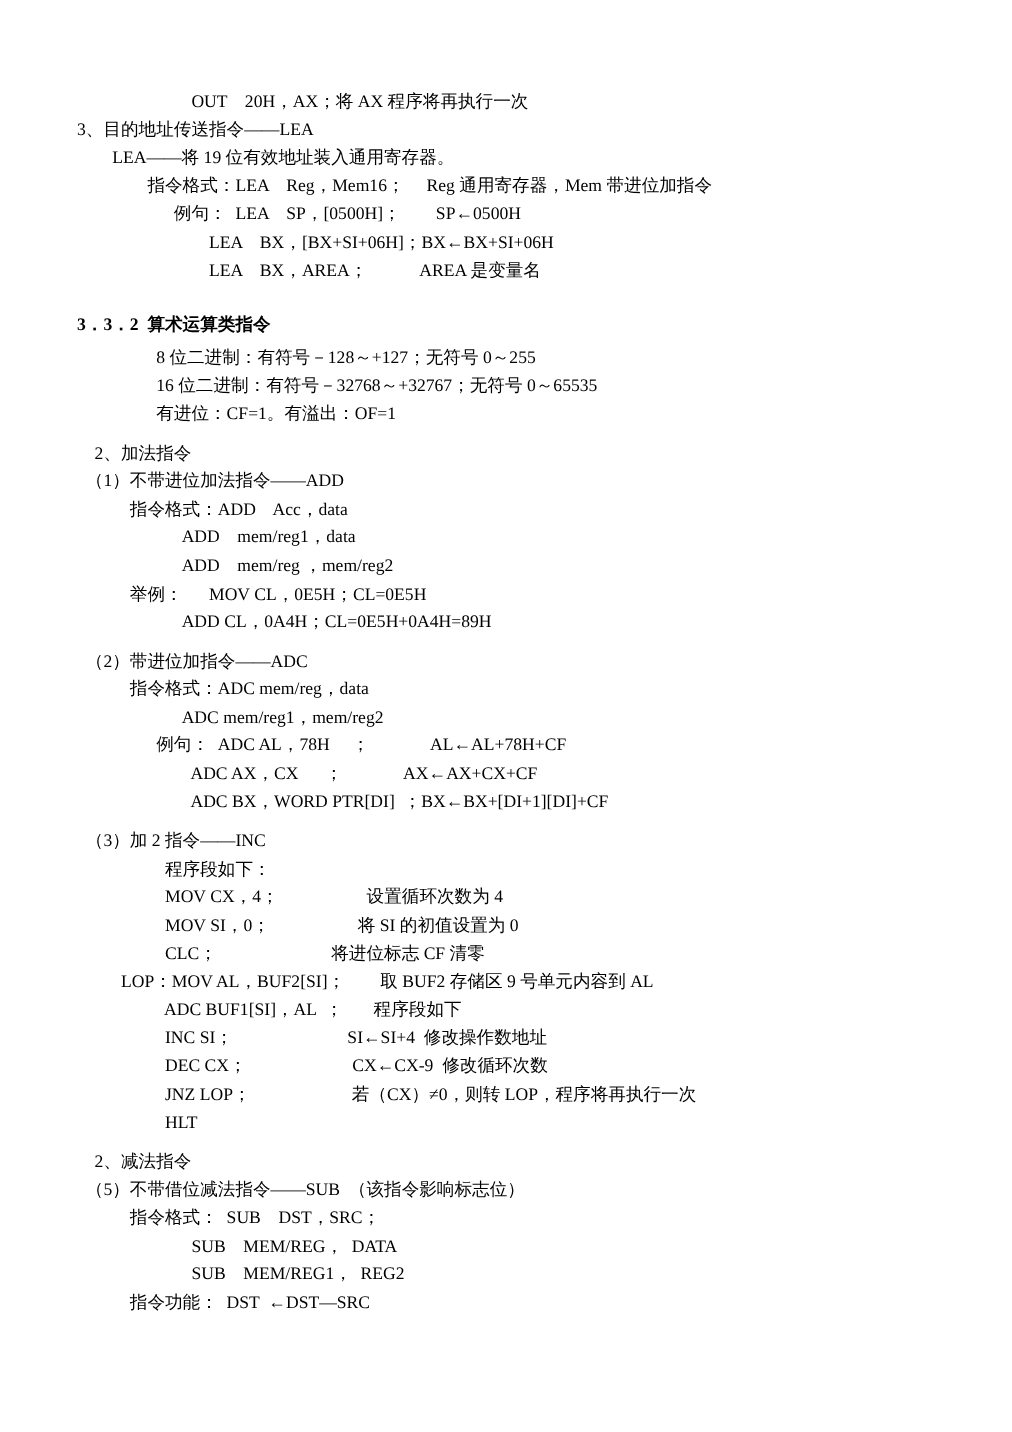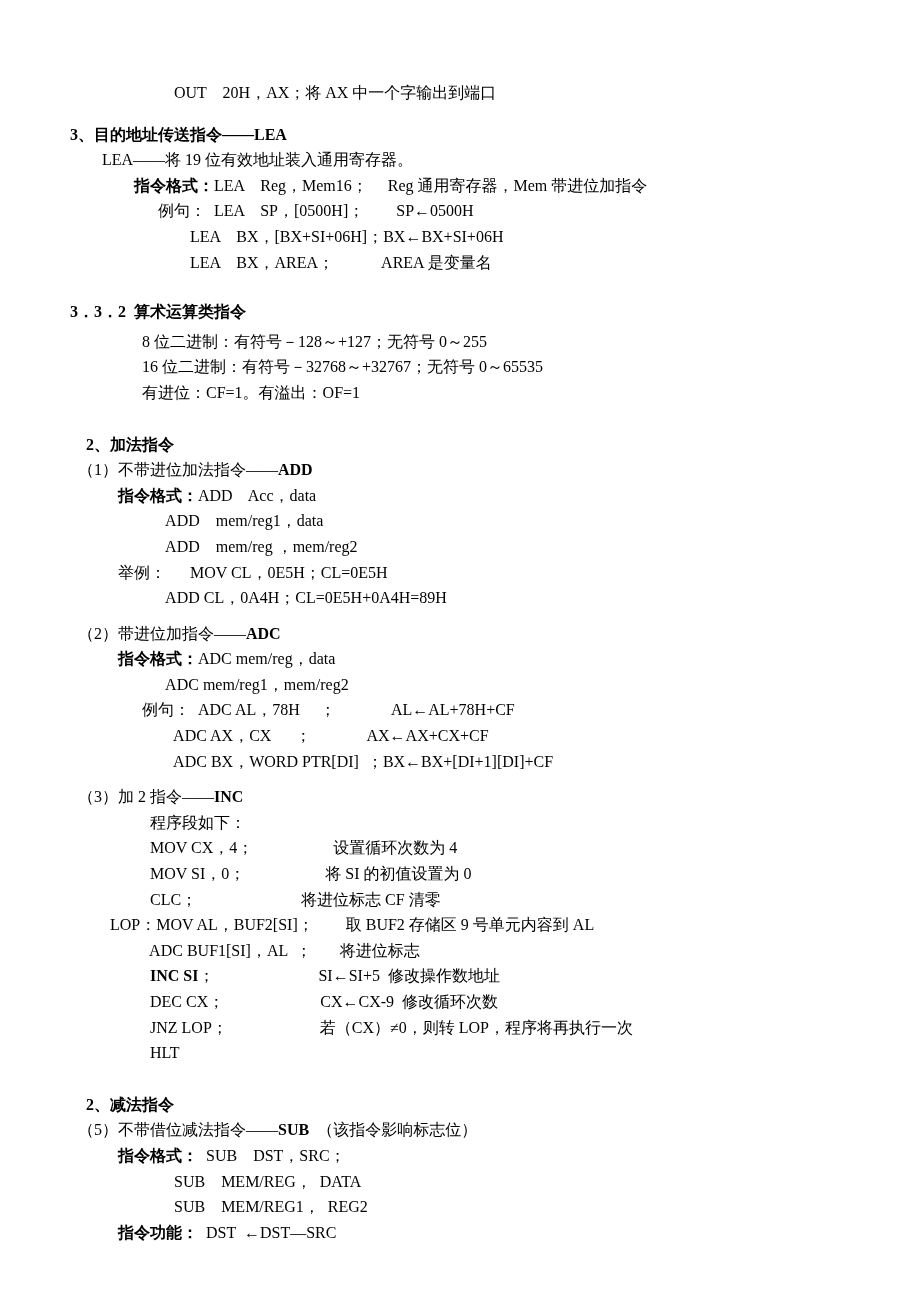--- a/index.html
+++ b/index.html
@@ -9,28 +9,28 @@
     margin: 0;
     background: #fff;
     font-family: "SimSun", "宋体", "Times New Roman", serif;
     font-size: 16px;
     line-height: 1.6;
     color: #000;
     box-sizing: border-box;
     padding: 80px 70px 40px 70px;
   }
   .row { white-space: pre; }
-  .bold { font-weight: bold; margin-top: 16px; }
+  .bold { font-weight: normal; }
   .section-head { font-weight: bold; margin-top: 14px; margin-bottom: 4px; font-family: Liberation Serif, serif; }
   .blank { height: 10px; }
 </style>
 </head>
 <body>
 
-<div class="row">                          OUT    20H，AX；将 AX 中一个字输出到端口</div>
+<div class="row">                          OUT    20H，AX；将 AX 程序将再执行一次</div>
 
 <div class="row bold">3、目的地址传送指令——LEA</div>
 
 <div class="row">        LEA——将 19 位有效地址装入通用寄存器。</div>
 
 <div class="row"><span class="bold">                指令格式：</span><span>LEA    Reg，Mem16；     Reg 通用寄存器，Mem 带进位加指令</span></div>
 
 <div class="row">                      例句：  LEA    SP，[0500H]；        SP←0500H</div>
 <div class="row">                              LEA    BX，[BX+SI+06H]；BX←BX+SI+06H</div>
 <div class="row">                              LEA    BX，AREA；            AREA 是变量名</div>
@@ -65,22 +65,22 @@
 <div class="row">                          ADC BX，WORD PTR[DI]  ；BX←BX+[DI+1][DI]+CF</div>
 
 <div class="blank"></div>
 
 <div class="row"><span>  （3）加 2 指令——</span><span class="bold">INC</span></div>
 <div class="row">                    程序段如下：</div>
 <div class="row">                    MOV CX，4；                    设置循环次数为 4</div>
 <div class="row">                    MOV SI，0；                    将 SI 的初值设置为 0</div>
 <div class="row">                    CLC；                          将进位标志 CF 清零</div>
 <div class="row">          LOP：MOV AL，BUF2[SI]；        取 BUF2 存储区 9 号单元内容到 AL</div>
-<div class="row">                    ADC BUF1[SI]，AL  ；       将进位标志</div>
-<div class="row"><span>                    </span><span class="bold">INC SI</span><span>；                          SI←SI+5  修改操作数地址</span></div>
+<div class="row">                    ADC BUF1[SI]，AL  ；       程序段如下</div>
+<div class="row"><span>                    </span><span class="bold">INC SI</span><span>；                          SI←SI+4  修改操作数地址</span></div>
 <div class="row">                    DEC CX；                        CX←CX-9  修改循环次数</div>
 <div class="row">                    JNZ LOP；                       若（CX）≠0，则转 LOP，程序将再执行一次</div>
 <div class="row">                    HLT</div>
 
 <div class="blank"></div>
 
 <div class="row bold">    2、减法指令</div>
 
 <div class="row"><span>  （5）不带借位减法指令——</span><span class="bold">SUB</span><span>  （该指令影响标志位）</span></div>
 

